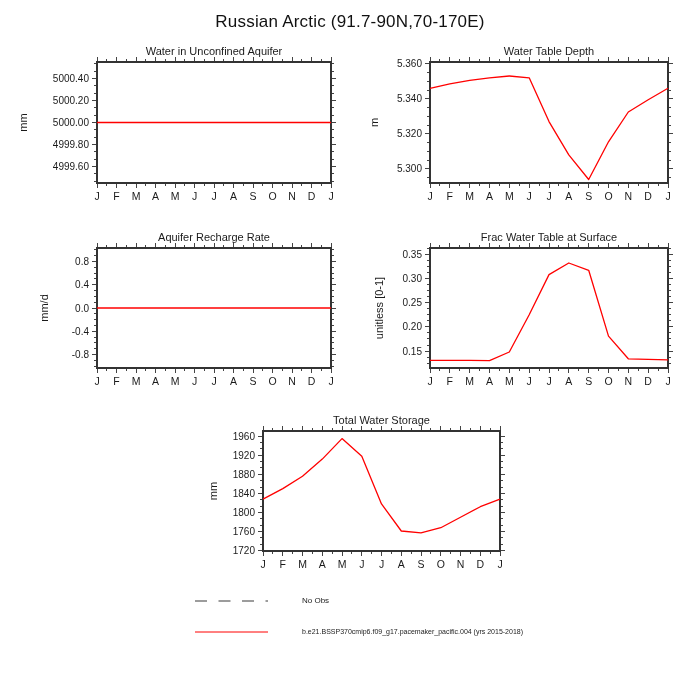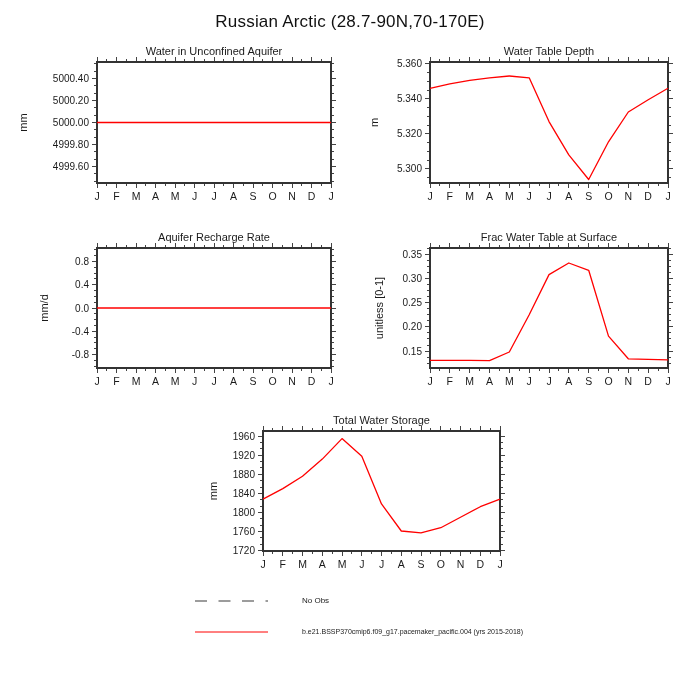--- a/index.html
+++ b/index.html
@@ -17,21 +17,21 @@
   .legend-label{position:absolute;left:271px;white-space:nowrap;color:#222;padding-left:31px;}
   .legend-label.noobs{top:596px;font-size:8px;}
   .legend-label.run{top:628px;font-size:7px;}
   .swatch-noobs{top:596px;}
   .swatch-run{top:627px;}
 </style>
 </head>
 <body>
 
 <div class="canvas">
-  <div class="main-title">Russian Arctic (28.7-90N,70-170E)</div>
+  <div class="main-title">Russian Arctic (91.7-90N,70-170E)</div>
 
   <svg id="charts" width="700" height="700">
       <g>
         <g shape-rendering="crispEdges" stroke="#444444" stroke-width="1">
           <line x1="97" y1="62" x2="97" y2="57"></line>
           <line x1="97" y1="183" x2="97" y2="188"></line>
           <line x1="106.75" y1="62" x2="106.75" y2="59"></line>
           <line x1="106.75" y1="183" x2="106.75" y2="186"></line>
           <line x1="116.5" y1="62" x2="116.5" y2="57"></line>
           <line x1="116.5" y1="183" x2="116.5" y2="188"></line>

